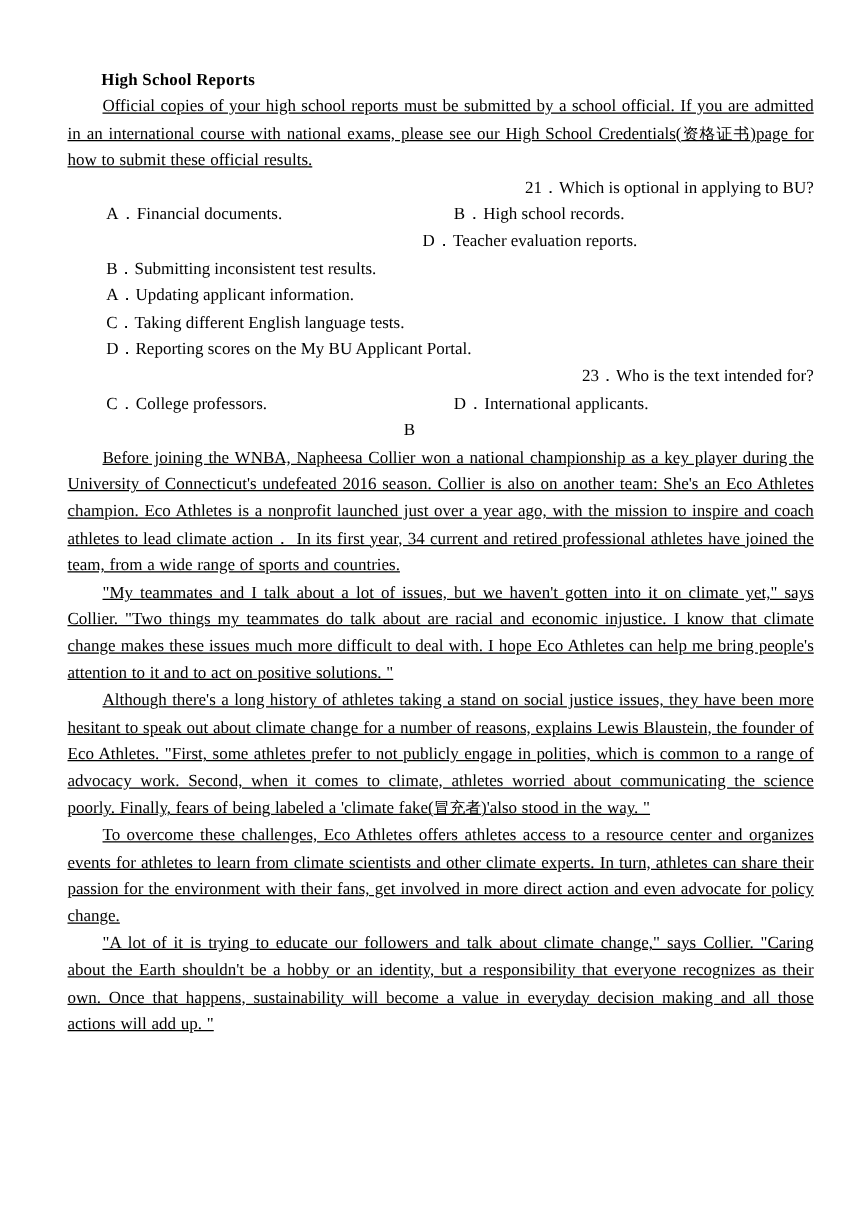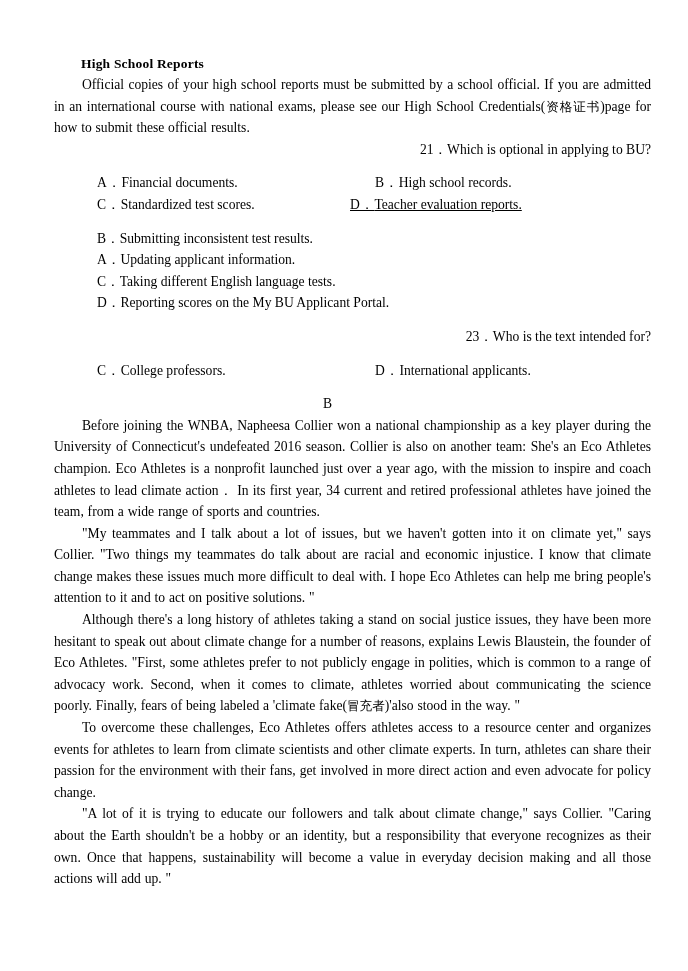--- a/index.html
+++ b/index.html
@@ -34,35 +34,36 @@
   }
   
   .para {
     font-size: 13.6px;
     line-height: 21.6px;
     margin: 0;
     text-align: justify;
     text-justify: inter-word;
     text-indent: 28px;
     word-spacing: 0.4px;
+    text-decoration: underline;
   }
   
   .question {
     font-size: 13.6px;
     line-height: 21.6px;
     margin: 0;
     text-align: right;
     white-space: nowrap;
   }
   .q-num {
     display: inline-block;
     min-width: 31px;
   }
   .opts {
-    margin: 12px;
+    margin: 0;
     padding: 0;
     list-style: none;
   }
   .opt-row {
     font-size: 13.6px;
     line-height: 21.6px;
     position: relative;
     height: 21.6px;
     white-space: nowrap;
   }
@@ -70,21 +71,21 @@
     position: absolute;
     top: 0;
     white-space: nowrap;
   }
   .opt .lbl {
     letter-spacing: 0.5px;
   }
   
   .col-a { left: 31px; }
   .col-b { left: 309px; text-align: center; }
-  .col-b-narrow { left: 284px; text-decoration: underline; }
+  .col-b-narrow { left: 284px; }
   
   .opt-stacked {
     font-size: 13.6px;
     line-height: 21.6px;
     margin: 0 0 0 31px;
     white-space: nowrap;
   }
   
   .passage-marker {
     font-size: 13.6px;
@@ -111,21 +112,20 @@
 
     <div class="question">
       <span class="q-num">21．</span><span>Which is optional in applying to BU?</span>
     </div>
     <div class="opts">
       <div class="opt-row">
         <span class="opt col-a"><span class="lbl">A．</span><span>Financial documents.</span></span>
         <span class="opt col-b"><span class="lbl">B．</span><span>High school records.</span></span>
       </div>
       <div class="opt-row">
-        <span class="opt col-a"><span class="lbl">C．</span><span>Standardized test scores.</span></span>
         <span class="opt col-b-narrow"><span class="lbl">D．</span><span>Teacher evaluation reports.</span></span>
       </div>
     </div>
 
     <div class="opts">
       <div class="opt-stacked"><span class="lbl">B．</span><span>Submitting inconsistent test results.</span></div>
       <div class="opt-stacked"><span class="lbl">A．</span><span>Updating applicant information.</span></div>
       <div class="opt-stacked"><span class="lbl">C．</span><span>Taking different English language tests.</span></div>
       <div class="opt-stacked"><span class="lbl">D．</span><span>Reporting scores on the My BU Applicant Portal.</span></div>
     </div>

